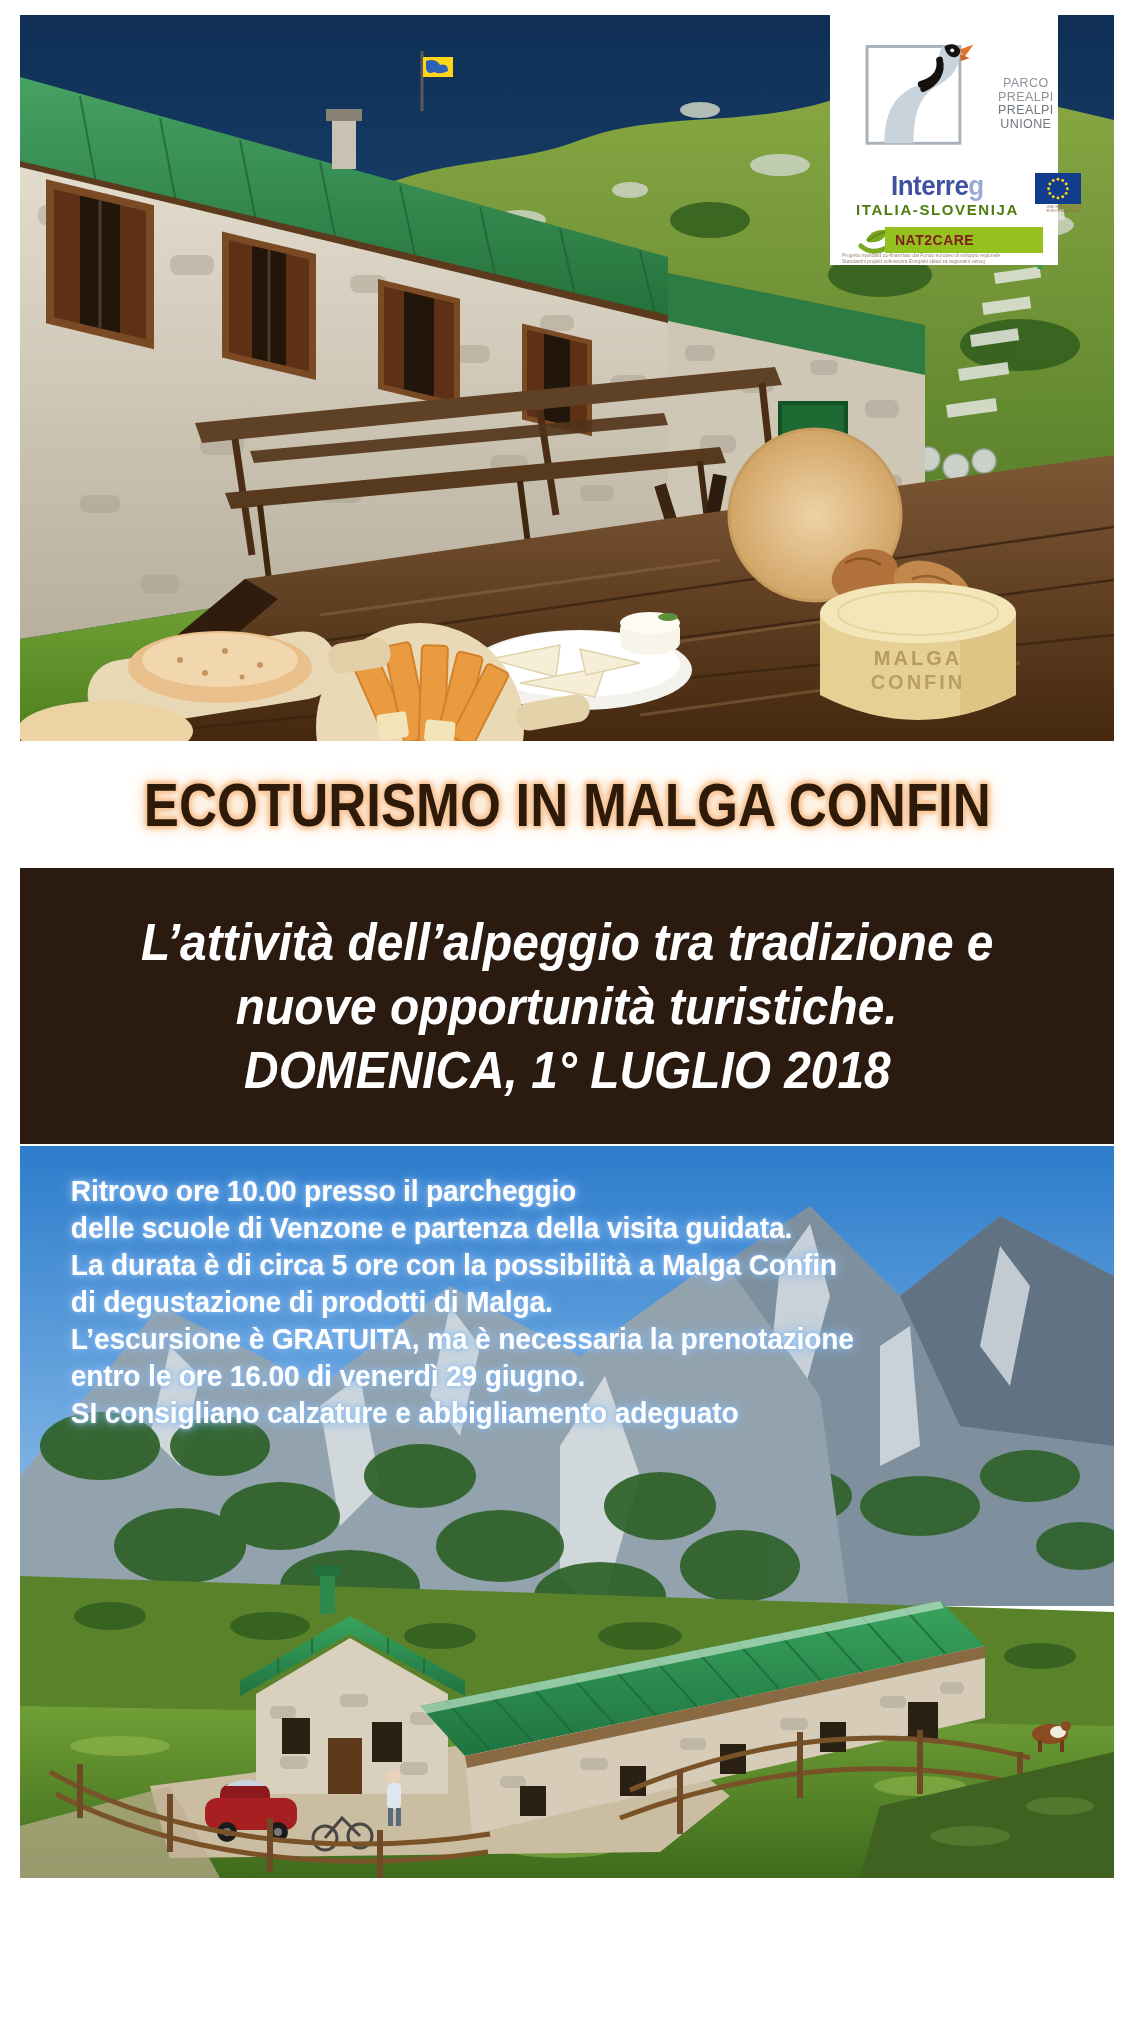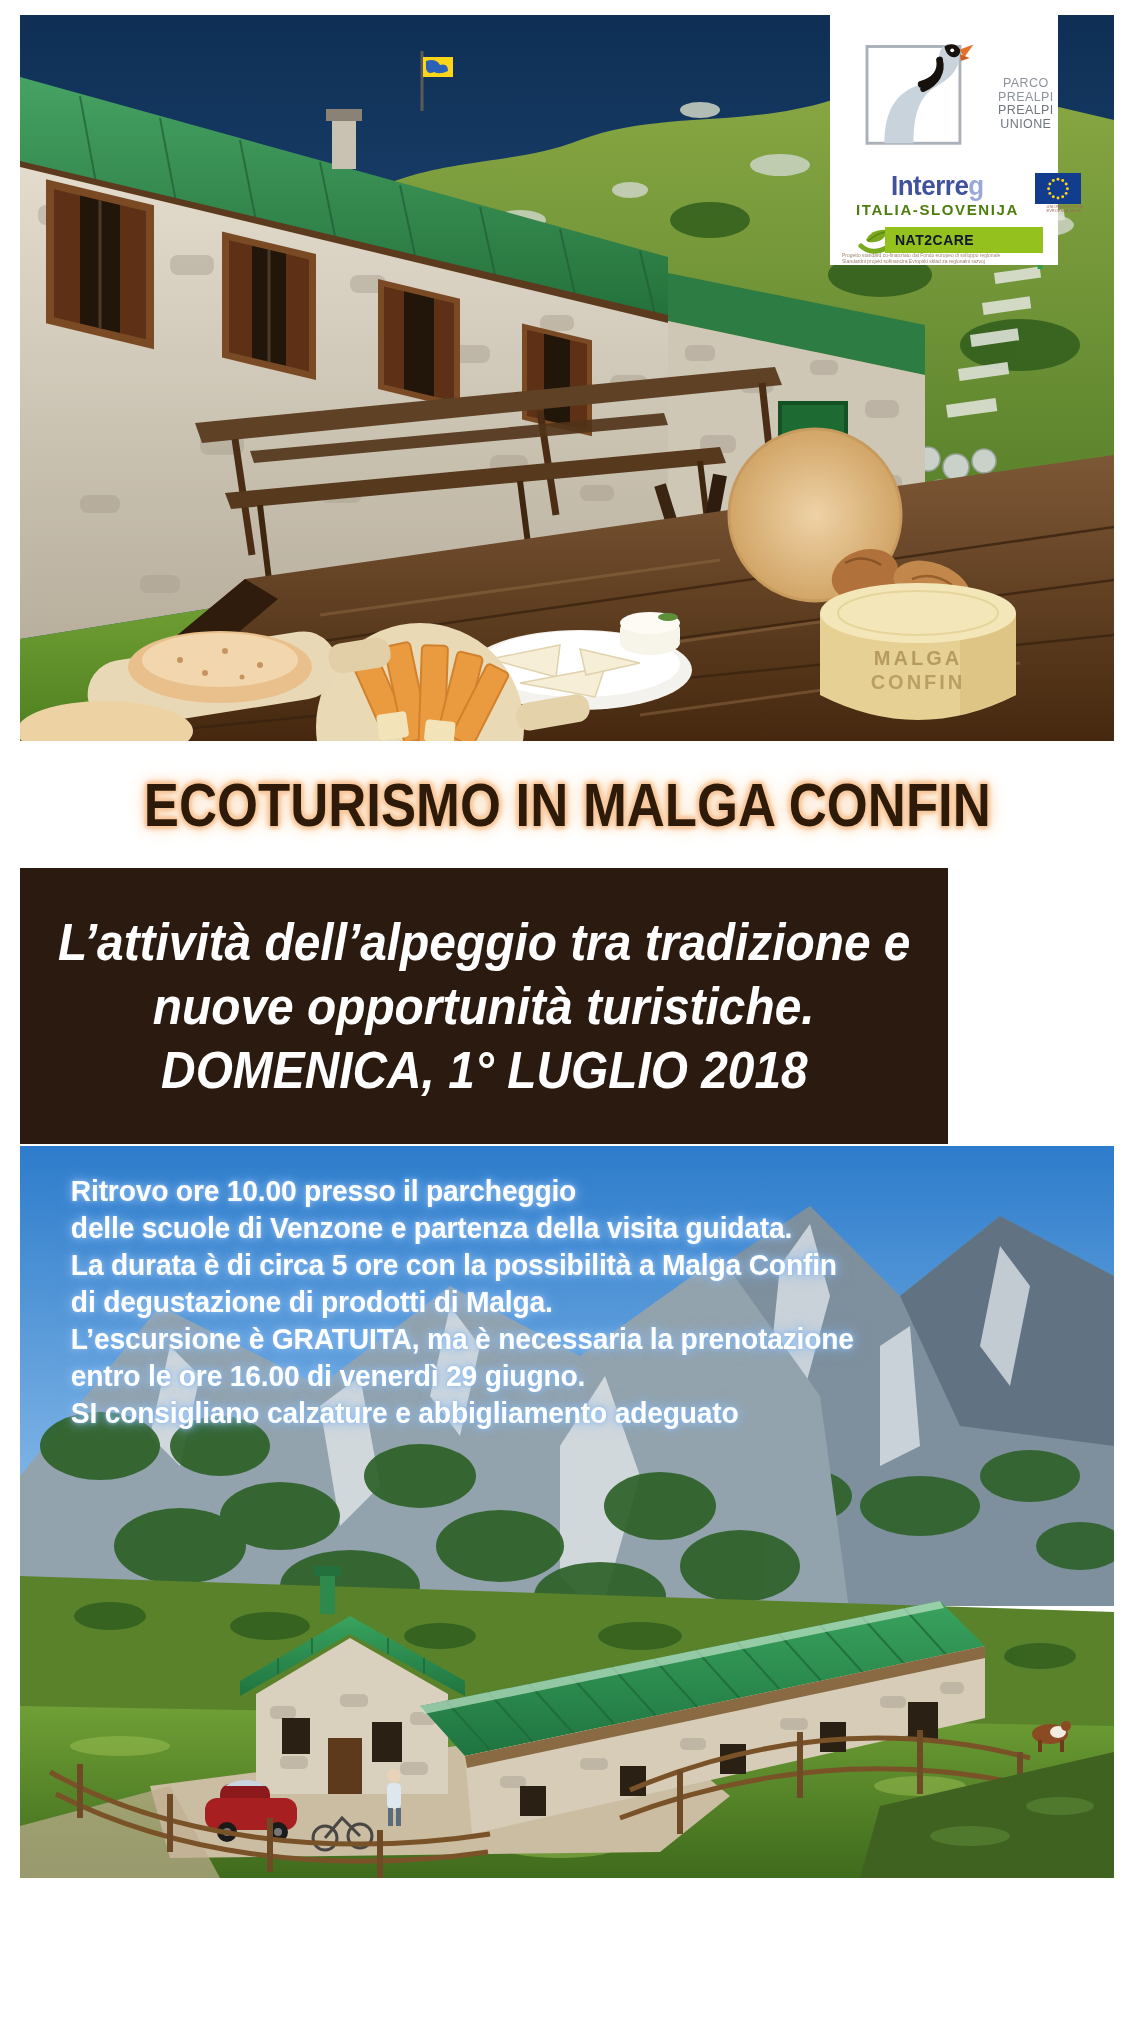--- a/index.html
+++ b/index.html
@@ -23,36 +23,36 @@
   .interreg-word{font-size:27px;font-weight:bold;color:#40519e;letter-spacing:-.5px;
                  transform:scaleX(.96);transform-origin:left;display:inline-block;}
   .interreg-word .tail{color:#9aa8d6;}
   .eu-flag-wrap{position:absolute;right:6px;top:2px;width:46px;text-align:center;}
   .eu-caption{font-size:8px;transform:scale(.5);transform-origin:center top;color:#9b6a55;
               line-height:9px;white-space:nowrap;}
   .program-name{position:absolute;left:26px;top:186px;font-size:15px;font-weight:600;
                 color:#4d7c0f;letter-spacing:1.6px;}
   .natbar-row{position:absolute;left:10px;top:209px;width:210px;height:36px;}
   .natbar{position:absolute;left:45px;top:3px;width:158px;height:26px;background:#95c11f;
-          color:#0f172a;font-weight:bold;font-size:14px;line-height:26px;padding-left:10px;
+          color:#7f1d1d;font-weight:bold;font-size:14px;line-height:26px;padding-left:10px;
           letter-spacing:.5px;box-sizing:border-box;}
   .leaf-wrap{position:absolute;left:18px;top:0;}
   .disclaimer{position:absolute;left:12px;top:238px;font-size:9px;line-height:10px;
               color:#a08672;transform:scale(.55);transform-origin:left top;white-space:nowrap;}
 
   
   .title{position:absolute;left:0;top:758px;width:1134px;height:92px;display:flex;
          align-items:center;justify-content:center;text-align:center;}
   .title span{display:inline-block;font-size:62px;font-weight:bold;letter-spacing:0px;
     color:#2e1a09;transform:scaleX(.85);white-space:nowrap;
     text-shadow:0 0 2px #f7c79c,0 0 4px #f7c79c,2px 2px 5px #f7c79c,-2px 2px 5px #f7c79c,
       2px -2px 5px #f7c79c,-2px -2px 5px #f7c79c,0 0 14px #f9d3ae,0 0 22px #f9d8b4;}
 
   
-  .banner{position:absolute;left:20px;top:868px;width:928px;height:276px;background:#2a1a10;
+  .banner{position:absolute;left:20px;top:868px;width:1094px;height:276px;background:#2a1a10;
           display:flex;flex-direction:column;justify-content:center;align-items:center;
           row-gap:2px;}
   .banner .ln{color:#ffffff;font-style:italic;font-weight:bold;font-size:52px;line-height:62px;
               transform:scaleX(.92);transform-origin:center;white-space:nowrap;}
   .banner .ln3{font-size:52px;}
 
   
   .overlay-text{position:absolute;left:4px;top:1172px;width:1114px;text-align:left;z-index:4;}
   .overlay-text .ov{color:#ffffff;font-weight:bold;font-size:30px;line-height:37px;
       letter-spacing:-.2px;transform:scaleX(.94);transform-origin:right center;

